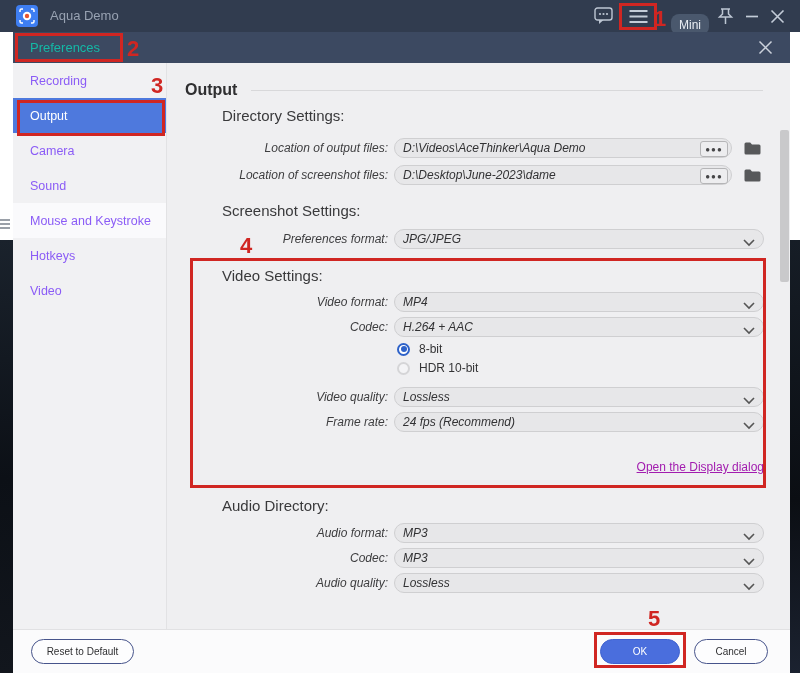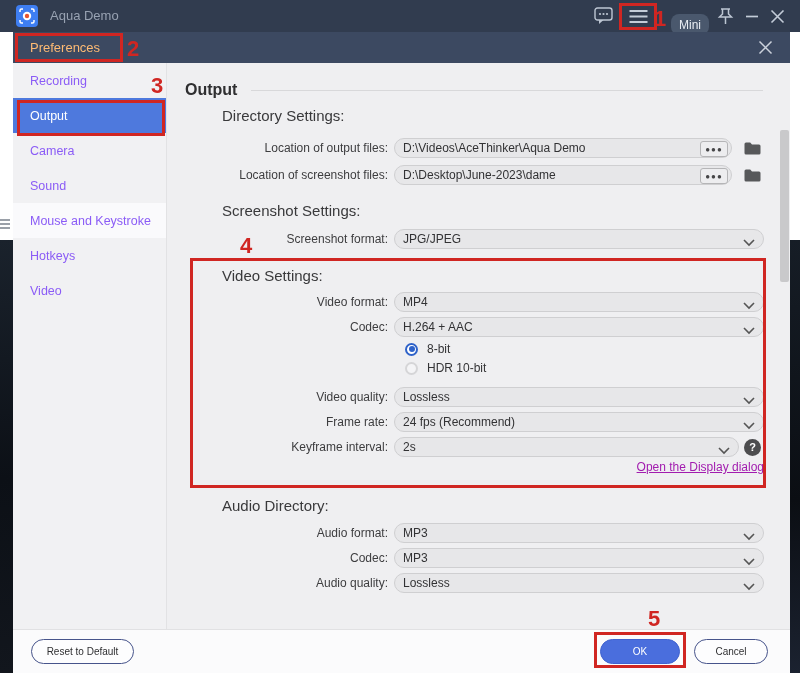--- a/index.html
+++ b/index.html
@@ -20,45 +20,45 @@
 
   
   .strip-dark-left{position:absolute;left:0;top:240px;width:13px;height:433px;background:linear-gradient(180deg,#1a222c 0%,#0c1016 55%,#12161d 100%);}
   .strip-dark-right{position:absolute;left:790px;top:240px;width:10px;height:433px;background:linear-gradient(180deg,#161d26 0%,#0b0e13 60%,#1b2230 100%);}
   .strip-list-icon{position:absolute;left:0px;top:219px;width:10px;height:11px;}
   .strip-list-icon i{display:block;height:0;border-top:2px solid #9aa0a8;margin-bottom:2px;}
 
   
   .dialog{position:absolute;left:13px;top:32px;width:777px;height:641px;background:#efeff1;}
   .dlg-header{position:absolute;left:0;top:0;width:777px;height:31px;background:#3c4961;}
-  .dlg-title{position:absolute;left:17px;top:8px;font-size:13px;color:#fdba74;}
+  .dlg-title{position:absolute;left:17px;top:8px;font-size:13px;color:#14b8a6;}
   .dlg-close{position:absolute;right:12px;top:0;height:31px;width:26px;display:flex;align-items:center;justify-content:center;cursor:default;}
 
   
   .sidebar{position:absolute;left:0;top:31px;width:154px;height:566px;background:#f1f1f3;border-right:1px solid #e2e2e4;box-sizing:border-box;}
   .side-item{height:35px;display:flex;align-items:center;padding-left:17px;font-size:12.5px;color:#8b5cf6;cursor:default;}
   .side-item.selected{background:#4e79dd;color:#ffffff;}
   .side-item.hover{background:#fafafc;}
 
   
   .content{position:absolute;left:154px;top:31px;width:623px;height:566px;}
   .page-heading{position:absolute;left:18px;top:18px;font-size:16px;font-weight:bold;color:#2f2f31;}
   .heading-rule{position:absolute;left:84px;top:27px;width:512px;border-top:1px solid #d8d8da;}
   .sec-title{position:absolute;left:55px;font-size:15px;color:#39393b;}
-  .frow{position:absolute;left:0;height:22px;display:flex;align-items:center;}
+  .frow{position:absolute;left:0;height:22px;display:flex;align-items:center;font-style:italic;}
   .flabel{width:221px;text-align:right;padding-right:6px;font-size:12px;color:#3d3d3f;white-space:nowrap;}
   .ffield{position:relative;height:20px;background:#e7e7e9;border:1px solid #cfcfd1;border-radius:10px;box-sizing:border-box;display:flex;align-items:center;padding-left:8px;font-size:12px;color:#323234;cursor:default;}
   .ffield.loc{width:338px;}
   .ffield.dd{width:370px;}
   .ffield.dd.short{width:345px;}
   .browse-btn{position:absolute;right:3px;top:2px;width:26px;height:14px;border:1px solid #b5b5b7;border-radius:3px;background:#ededef;font-size:8px;letter-spacing:1px;color:#454547;display:flex;align-items:center;justify-content:center;cursor:default;}
   .chev{position:absolute;right:8px;top:6px;}
   .folder-btn{margin-left:12px;width:18px;height:16px;display:flex;align-items:center;cursor:default;}
   .help-btn{margin-left:5px;width:17px;height:17px;border-radius:50%;background:#4d4d4f;color:#fff;font-size:11px;font-weight:bold;display:flex;align-items:center;justify-content:center;cursor:default;}
-  .radio-row{position:absolute;left:230px;height:14px;display:flex;align-items:center;margin-left:8px;}
+  .radio-row{position:absolute;left:230px;height:14px;display:flex;align-items:center;}
   .radio{width:13px;height:13px;border-radius:50%;box-sizing:border-box;}
   .radio.on{border:2px solid #2e62c9;background:#fff;position:relative;}
   .radio.on::after{content:"";position:absolute;left:1.5px;top:1.5px;width:6px;height:6px;border-radius:50%;background:#2e62c9;}
   .radio.off{border:2px solid #d5d5d7;background:#f4f4f6;}
   .radio-label{margin-left:9px;font-size:12px;color:#343436;}
   .display-link{position:absolute;right:26px;top:397px;font-size:12px;color:#a21caf;text-decoration:underline;cursor:pointer;}
   .scroll-thumb{position:absolute;left:767px;top:98px;width:9px;height:152px;background:#c9c9cb;border-radius:2px;}
 
   
   .dlg-footer{position:absolute;left:0;top:597px;width:777px;height:44px;background:#fbfbfc;border-top:1px solid #e1e1e3;box-sizing:border-box;}
@@ -199,21 +199,21 @@
         <span class="folder-btn">
           <svg width="17" height="14">
               <path d="M0.5 3 Q0.5 1.5 2 1.5 h4.2 l1.8 2 h7 Q16.5 3.5 16.5 5 v7 Q16.5 13.5 15 13.5 h-13 Q0.5 13.5 0.5 12 Z" fill="#57585a"></path>
             </svg>
         </span>
       </div>
 
       <div class="sec-title" style="top:139px;">Screenshot Settings:</div>
 
       <div class="frow" style="top:165px;">
-        <span class="flabel">Screenshot format:</span>
+        <span class="flabel">Preferences format:</span>
         <span class="ffield dd">
           <span>JPG/JPEG</span>
           <span class="chev"><svg width="12" height="8">
                 <path d="M1 1 L6 6 L11 1" stroke="#555" stroke-width="1.6" fill="none"></path>
               </svg></span>
         </span>
       </div>
 
       <div class="sec-title" style="top:204px;">Video Settings:</div>
 
@@ -259,30 +259,20 @@
       <div class="frow" style="top:348px;">
         <span class="flabel">Frame rate:</span>
         <span class="ffield dd">
           <span>24 fps (Recommend)</span>
           <span class="chev"><svg width="12" height="8">
                 <path d="M1 1 L6 6 L11 1" stroke="#555" stroke-width="1.6" fill="none"></path>
               </svg></span>
         </span>
       </div>
 
-      <div class="frow" style="top:373px;">
-        <span class="flabel">Keyframe interval:</span>
-        <span class="ffield dd short">
-          <span>2s</span>
-          <span class="chev"><svg width="12" height="8">
-                <path d="M1 1 L6 6 L11 1" stroke="#555" stroke-width="1.6" fill="none"></path>
-              </svg></span>
-        </span>
-        <span class="help-btn">?</span>
-      </div>
 
       <div class="display-link">Open the Display dialog</div>
 
       <div class="sec-title" style="top:434px;">Audio Directory:</div>
 
       <div class="frow" style="top:459px;">
         <span class="flabel">Audio format:</span>
         <span class="ffield dd">
           <span>MP3</span>
           <span class="chev"><svg width="12" height="8">

